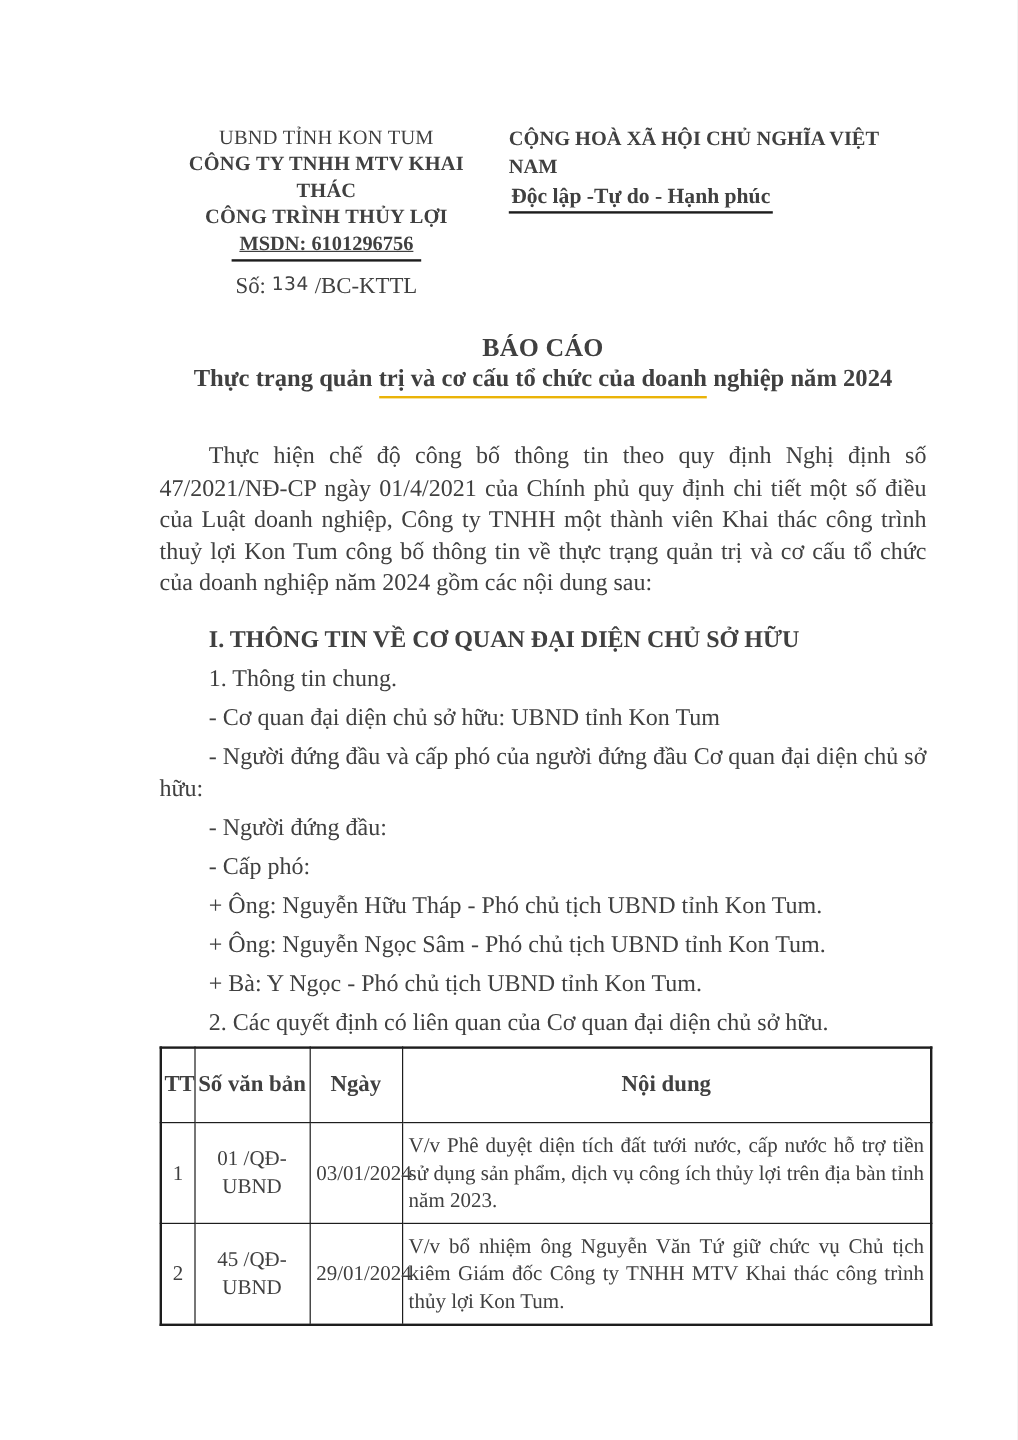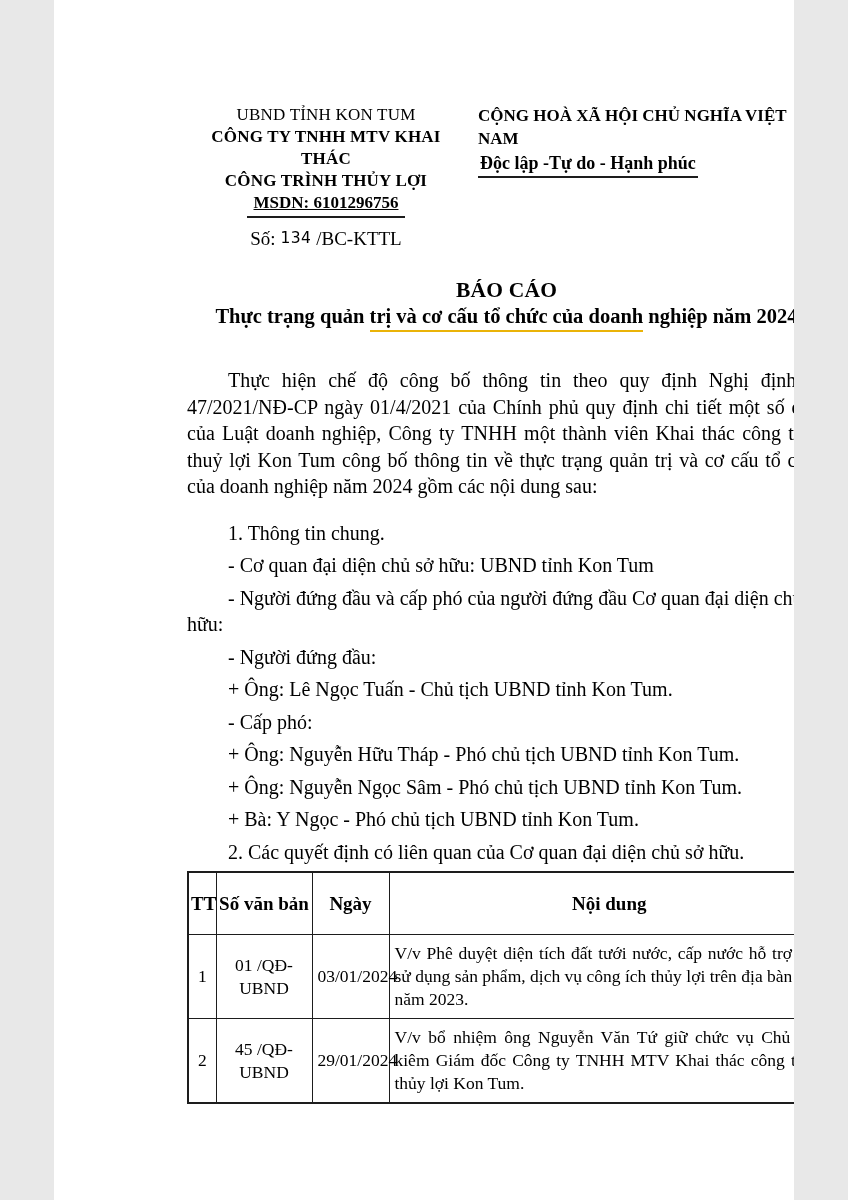--- a/index.html
+++ b/index.html
@@ -1,19 +1,19 @@
 <!DOCTYPE html>
 <html><head>
 <meta charset="utf-8">
 <style>
   html,body { margin:0; padding:0; background:#e8e8e8; }
   .page {
-    width:740px; height:1200px; background:#ffffff; margin:0 auto;
+    width:848px; height:1200px; background:#ffffff; margin:0 auto;
     position:relative; overflow:hidden;
-    font-family:"Liberation Serif","DejaVu Serif",serif; color:#000000;
+    font-family:"Liberation Serif","DejaVu Serif",serif; color:#404040;
   }
   .content { position:absolute; left:133px; top:104px; width:639px; }
 
   
   .header-row { display:flex; justify-content:space-between; }
   .hdr-left  { width:278px; text-align:center; }
   .hdr-right { width:348px; text-align:left; }
   .agency-line { font-size:17px; line-height:22px; letter-spacing:.2px; }
   .company-line { font-size:17px; font-weight:bold; line-height:22px; letter-spacing:.2px; }
   .msdn-line { font-size:17px; font-weight:bold; line-height:22px; }
@@ -94,26 +94,26 @@
       </div>
     </div>
 
     <div class="title-block">
       <div class="report-title">BÁO CÁO</div>
       <div class="report-subtitle"><span>Thực trạng quản </span><span class="underlined">trị và cơ cấu tổ chức của doanh</span><span> nghiệp năm 2024</span></div>
     </div>
 
     <p class="intro-par">Thực hiện chế độ công bố thông tin theo quy định Nghị định số 47/2021/NĐ-CP ngày 01/4/2021 của Chính phủ quy định chi tiết một số điều của Luật doanh nghiệp, Công ty TNHH một thành viên Khai thác công trình thuỷ lợi Kon Tum công bố thông tin về thực trạng quản trị và cơ cấu tổ chức của doanh nghiệp năm 2024 gồm các nội dung sau:</p>
 
+    <div class="section-heading">I. THÔNG TIN VỀ CƠ QUAN ĐẠI DIỆN CHỦ SỞ HỮU</div>
 
     <div class="body-line">1. Thông tin chung.</div>
     <div class="body-line">- Cơ quan đại diện chủ sở hữu: UBND tỉnh Kon Tum</div>
     <div class="body-line">- Người đứng đầu và cấp phó của người đứng đầu Cơ quan đại diện chủ sở hữu:</div>
     <div class="body-line">- Người đứng đầu:</div>
-    <div class="body-line">+ Ông: Lê Ngọc Tuấn - Chủ tịch UBND tỉnh Kon Tum.</div>
     <div class="body-line">- Cấp phó:</div>
     <div class="body-line">+ Ông: Nguyễn Hữu Tháp - Phó chủ tịch UBND tỉnh Kon Tum.</div>
     <div class="body-line">+ Ông: Nguyễn Ngọc Sâm - Phó chủ tịch UBND tỉnh Kon Tum.</div>
     <div class="body-line">+ Bà: Y Ngọc - Phó chủ tịch UBND tỉnh Kon Tum.</div>
     <div class="body-line">2. Các quyết định có liên quan của Cơ quan đại diện chủ sở hữu.</div>
 
 
     <table class="decisions">
       <colgroup>
         <col class="col-tt">

